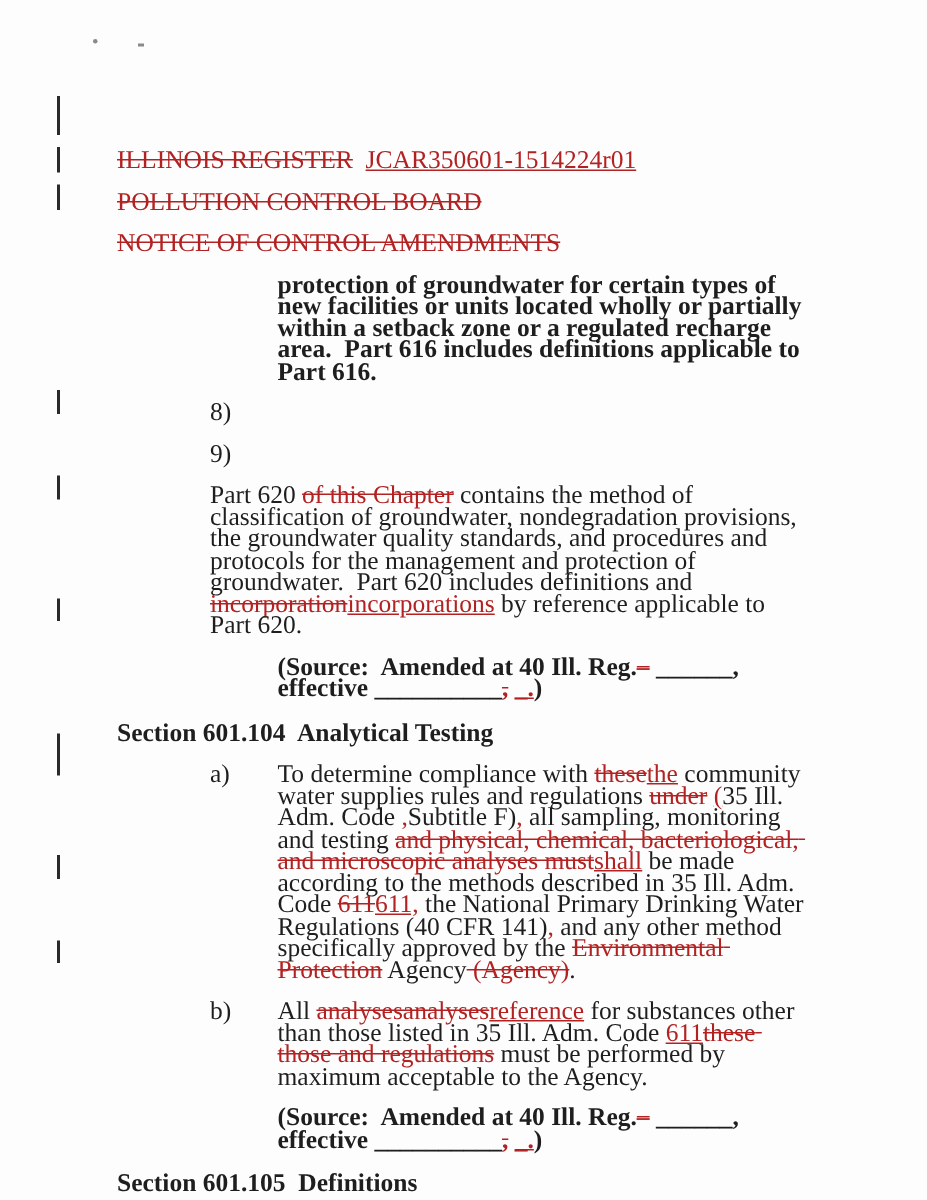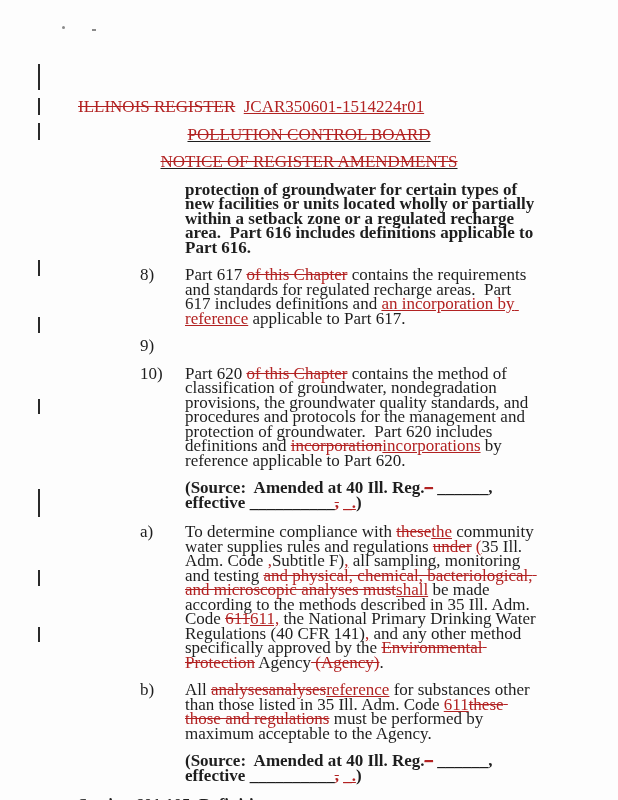--- a/index.html
+++ b/index.html
@@ -19,21 +19,21 @@
   .content{
     position:absolute;
     left:78px;top:0;
     width:462px;
     padding-top:100px;
     font-size:17px;
     line-height:14.5px;
   }
   p{margin:0;}
   .hline{margin:0 0 13px 0;white-space:pre-wrap;}
-  .center{text-align:center;text-decoration:underline;}
+  .center{}
   .cont{margin:0 0 13px 107px;white-space:pre-wrap;font-weight:bold;}
   .li{display:flex;margin:0 0 13px 62px;}
   .num{width:45px;flex:0 0 45px;white-space:pre-wrap;}
   .litext{flex:1;white-space:pre-wrap;}
   .section{font-weight:bold;margin:0 0 13px 0;white-space:pre-wrap;}
   .source{margin-bottom:15px;}
   .strike{color:var(--edit-red);text-decoration:line-through;}
   .ins{color:var(--edit-red);text-decoration:underline;}
   .changebar{
     position:absolute;left:38px;width:2px;background:#2a2a2a;
@@ -57,40 +57,39 @@
   <div class="changebar" style="top:317px;height:16px;"></div>
   <div class="changebar" style="top:399px;height:15px;"></div>
   <div class="changebar" style="top:489px;height:28px;"></div>
   <div class="changebar" style="top:570px;height:16px;"></div>
   <div class="changebar" style="top:627px;height:15px;"></div>
 
   <div class="content">
 
     <p class="hline"><span class="strike">ILLINOIS REGISTER</span><span>  </span><span class="ins">JCAR350601-1514224r01</span></p>
     <p class="hline center"><span class="strike">POLLUTION CONTROL BOARD</span></p>
-    <p class="hline center"><span class="strike">NOTICE OF REGISTER AMENDMENTS</span></p>
+    <p class="hline center"><span class="strike">NOTICE OF CONTROL AMENDMENTS</span></p>
 
     <p class="cont"><span>protection of groundwater for certain types of new facilities or units located wholly or partially within a setback zone or a regulated recharge area.  Part 616 includes definitions applicable to Part 616.</span></p>
 
     <div class="li">
       <span class="num">8)</span>
-      <span class="litext"><span>Part 617 </span><span class="strike">of this Chapter</span><span> contains the requirements and standards for regulated recharge areas.  Part 617 includes definitions and </span><span class="ins">an incorporation by reference</span><span> applicable to Part 617.</span></span>
     </div>
 
     <div class="li">
       <span class="num">9)</span>
     </div>
 
     <div class="li">
-      <span class="num">10)</span>
       <span class="litext"><span>Part 620 </span><span class="strike">of this Chapter</span><span> contains the method of classification of groundwater, nondegradation provisions, the groundwater quality standards, and procedures and protocols for the management and protection of groundwater.  Part 620 includes definitions and </span><span class="strike">incorporation</span><span class="ins">incorporations</span><span> by reference applicable to Part 620.</span></span>
     </div>
 
     <p class="cont source"><span>(Source:  Amended at 40 Ill. Reg.</span><span class="strike">–</span><span> ______, effective __________</span><span class="strike">,</span><span> </span><span class="ins">_.</span><span>)</span></p>
 
+    <p class="section">Section 601.104  Analytical Testing</p>
 
     <div class="li">
       <span class="num">a)</span>
       <span class="litext"><span>To determine compliance with </span><span class="strike">these</span><span class="ins">the</span><span> community water supplies rules and regulations </span><span class="strike">under</span><span> </span><span class="ins">(</span><span>35 Ill. Adm. Code </span><span class="ins">,</span><span>Subtitle F)</span><span class="ins">,</span><span> all sampling, monitoring and testing </span><span class="strike">and physical, chemical, bacteriological, and microscopic analyses must</span><span class="ins">shall</span><span> be made according to the methods described in 35 Ill. Adm. Code </span><span class="strike">611</span><span class="ins">611,</span><span> the National Primary Drinking Water Regulations (40 CFR 141)</span><span class="ins">,</span><span> and any other method specifically approved by the </span><span class="strike">Environmental Protection</span><span> Agency</span><span class="strike"> (Agency)</span><span>.</span></span>
     </div>
 
     <div class="li">
       <span class="num">b)</span>
       <span class="litext"><span>All </span><span class="strike">analysesanalyses</span><span class="ins">reference</span><span> for substances other than those listed in 35 Ill. Adm. Code </span><span class="ins">611</span><span class="strike">these those and regulations</span><span> must be performed by maximum acceptable to the Agency.</span></span>
     </div>

